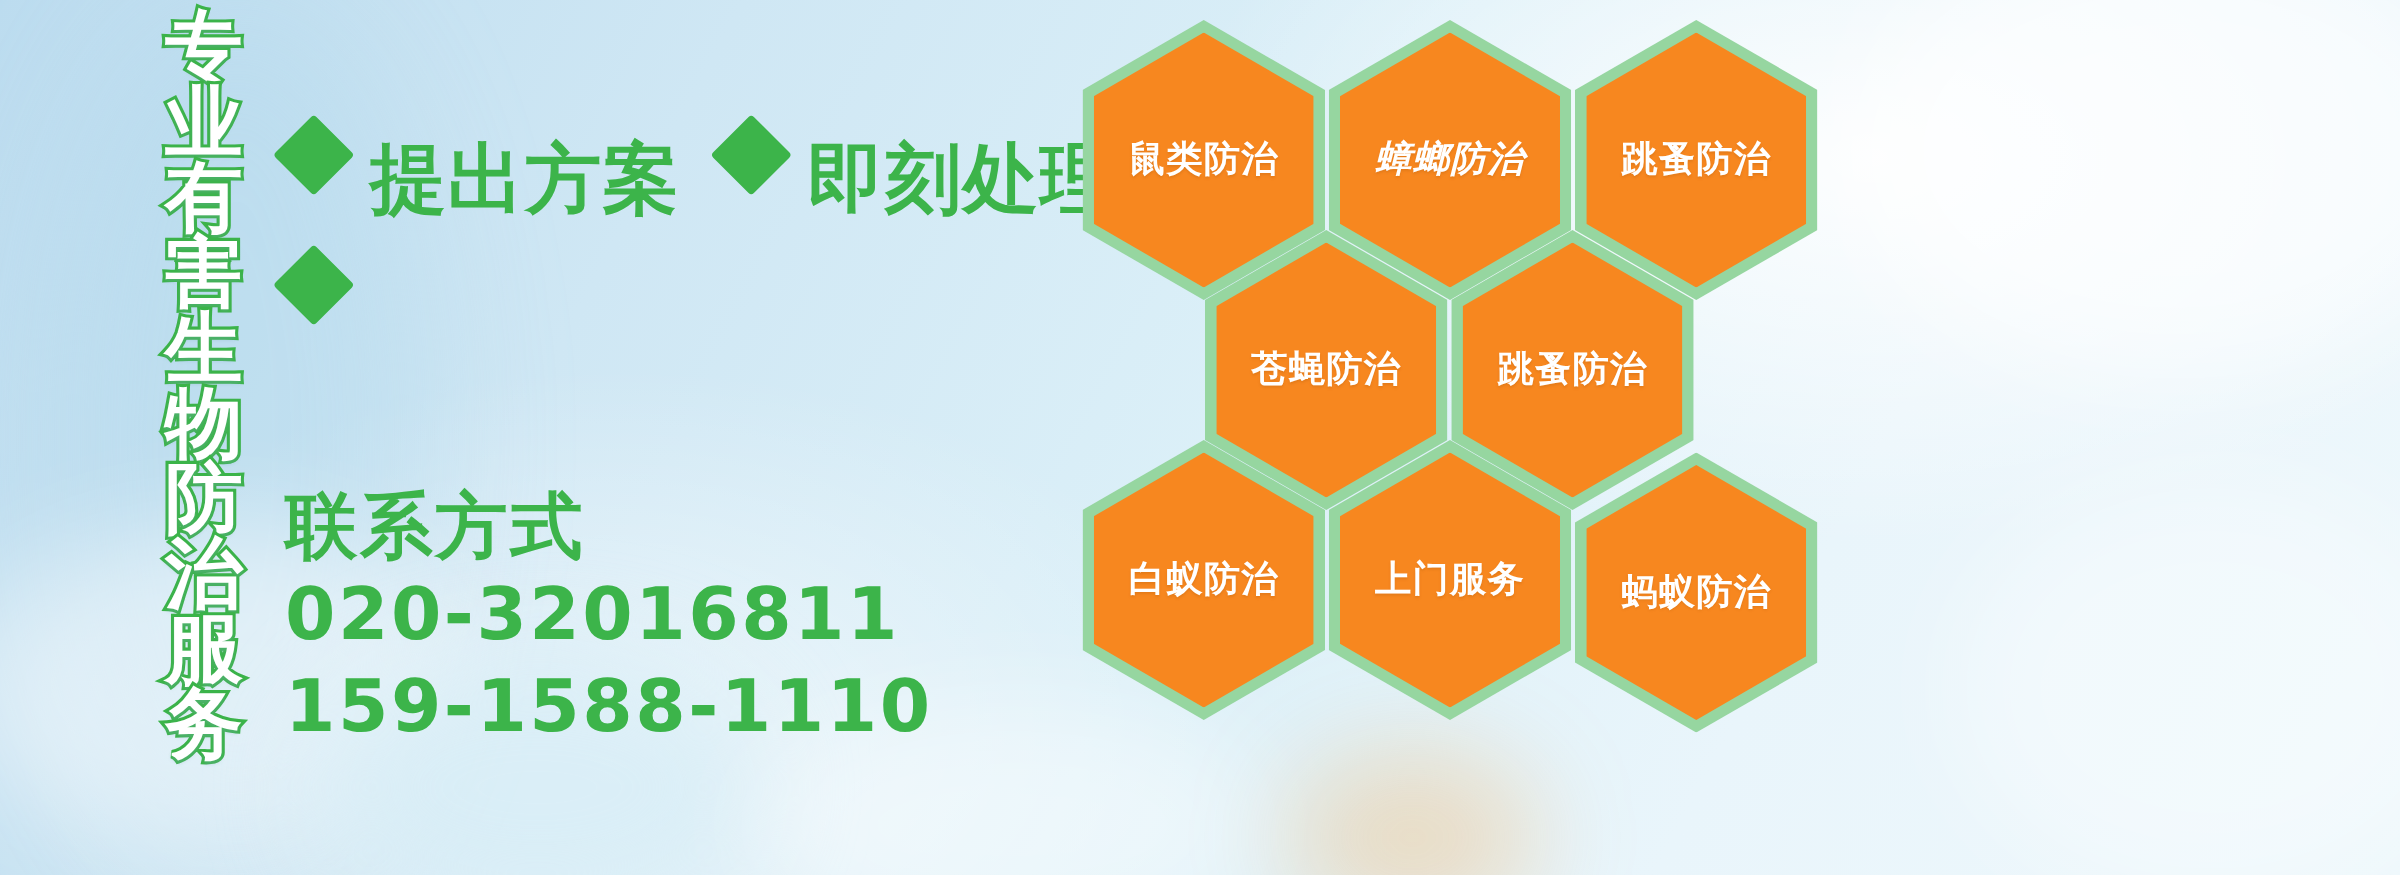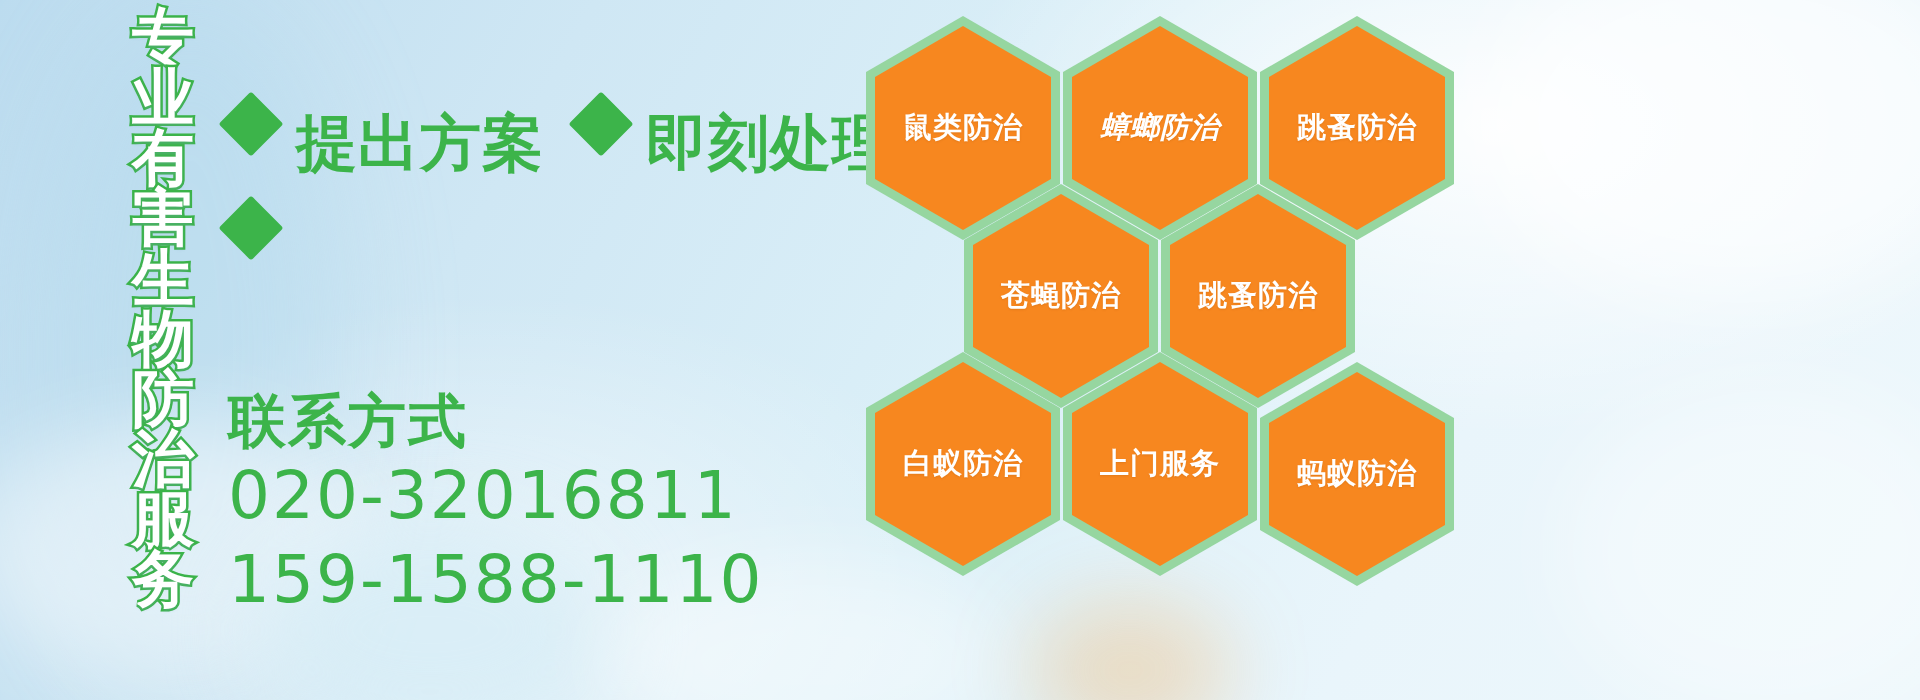--- a/index.html
+++ b/index.html
@@ -102,22 +102,22 @@
     color: #3cb44a;
   }
   #contact-title {
     font-size: 58px;
     font-weight: 700;
     letter-spacing: 2px;
     line-height: 1.1;
     font-family: "DejaVu Sans", "Liberation Sans", sans-serif;
   }
   .contact-phone {
-    font-size: 66px;
-    font-weight: 400;
+    font-size: 58px;
+    font-weight: 700;
     letter-spacing: 2px;
     line-height: 1.28;
     font-family: "DejaVu Sans", "Liberation Sans", sans-serif;
   }
 
   
   #honeycomb {
     position: absolute;
     left: 866px;
     top: 6px;

